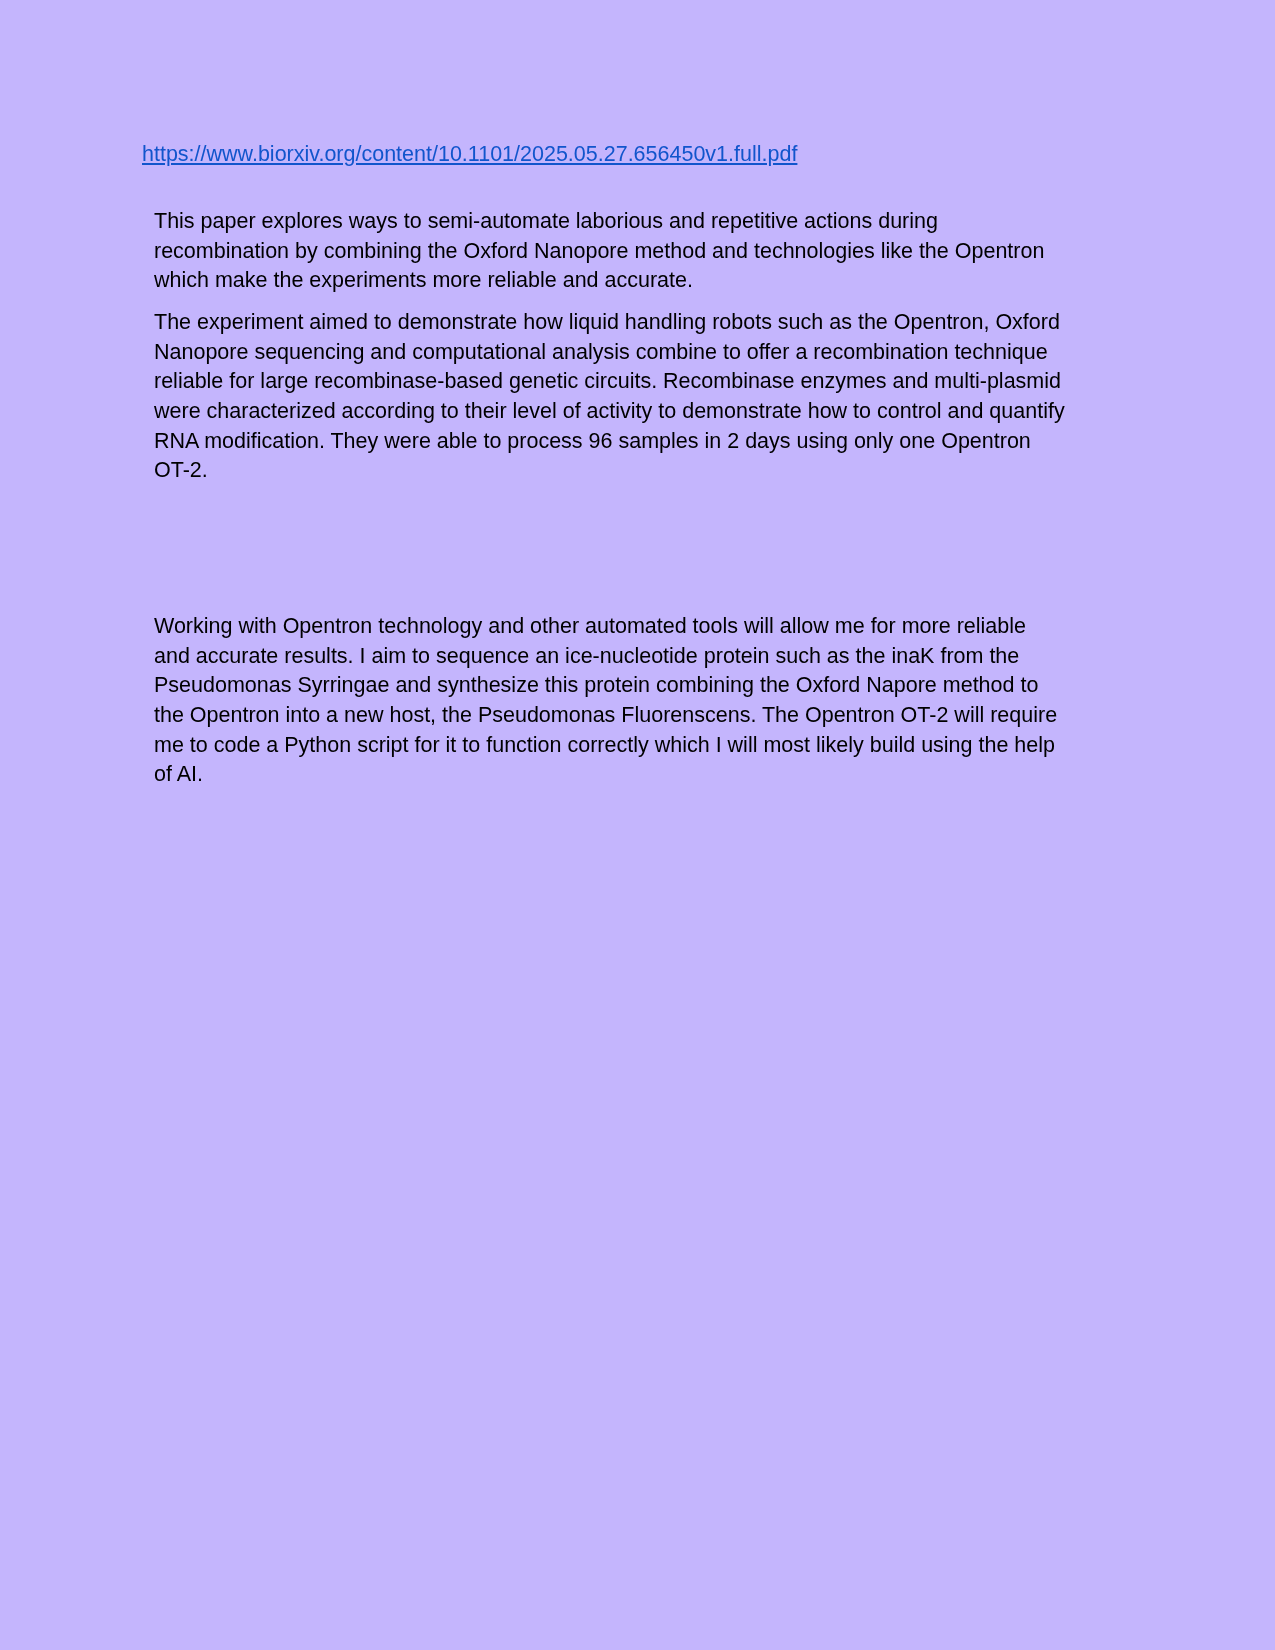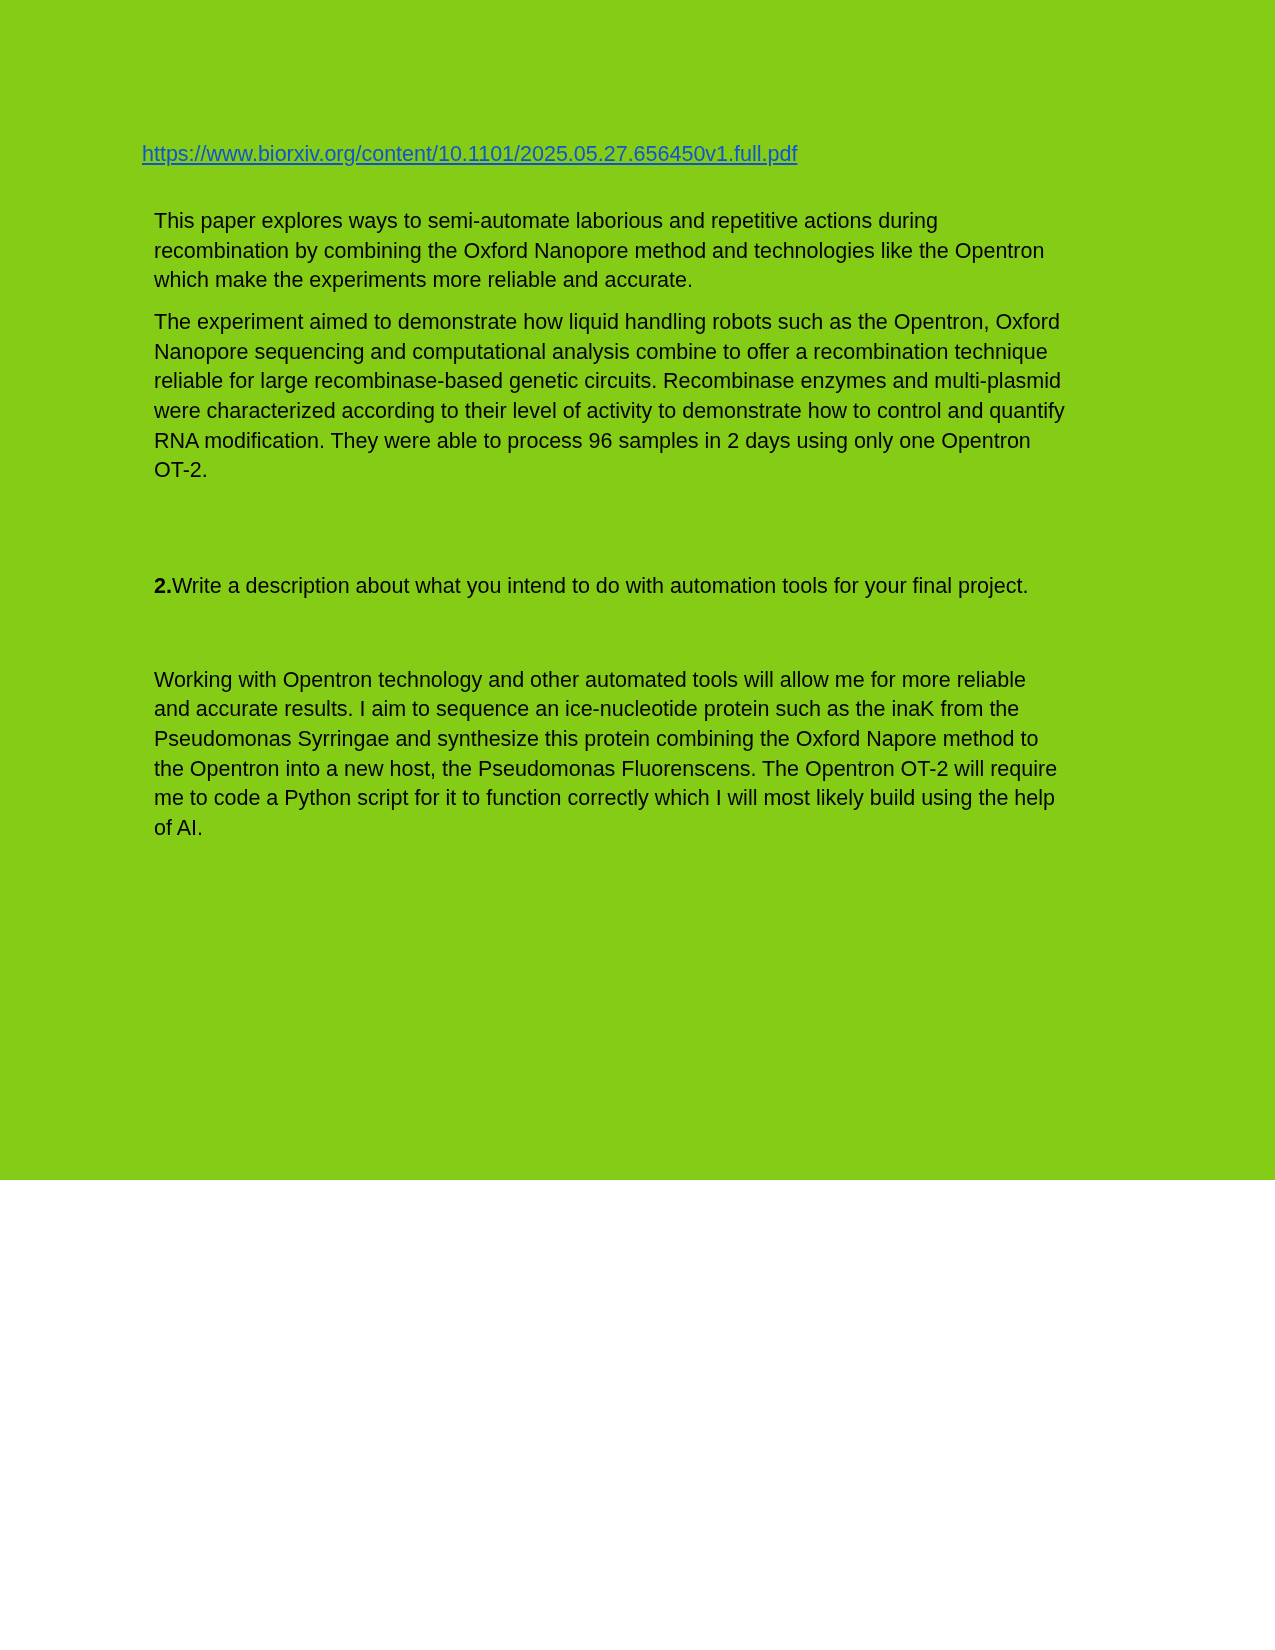--- a/index.html
+++ b/index.html
@@ -7,22 +7,22 @@
     padding: 0;
     background: #ffffff;
   }
   body {
     font-family: "Liberation Sans", sans-serif;
     color: #000000;
   }
   .page {
     position: relative;
     width: 1275px;
-    height: 1180px;
-    background: #84cc16;
+    height: 1650px;
+    background: #c4b5fd;
     box-sizing: border-box;
     padding: 140px 150px 0 142px;
     overflow: hidden;
   }
   .doc-body {
     width: 935px;
   }
   .link-line {
     margin: 0 0 38px 0;
   }
@@ -57,20 +57,19 @@
     <div class="link-line">
       <a class="doc-link" href="#">https://www.biorxiv.org/content/10.1101/2025.05.27.656450v1.full.pdf</a>
     </div>
 
     <p class="para">This paper explores ways to semi-automate laborious and repetitive actions during recombination by combining the Oxford Nanopore method and technologies like the Opentron which make the experiments more reliable and accurate.</p>
 
     <p class="para">The experiment aimed to demonstrate how liquid handling robots such as the Opentron, Oxford Nanopore sequencing and computational analysis combine to offer a recombination technique reliable for large recombinase-based genetic circuits. Recombinase enzymes and multi-plasmid were characterized  according to their level of activity to demonstrate how to control and quantify RNA modification. They were able to process 96 samples in 2 days using only one Opentron OT-2.</p>
 
     <div class="gap-big"></div>
 
-    <p class="para"><span class="q-number">2.</span><span>Write a description about what you intend to do with automation tools for your final project.</span></p>
 
     <div class="gap-mid"></div>
 
     <p class="para">Working with Opentron technology and other automated tools will allow me for more reliable and accurate results. I aim to sequence an ice-nucleotide protein such as the inaK from the Pseudomonas Syrringae and synthesize this protein combining the Oxford Napore method to the Opentron into a new host, the Pseudomonas Fluorenscens. The Opentron OT-2 will require me to code a Python script for it to function correctly which I will most likely build using the help of AI.</p>
 
   </div>
 </div>
 
 </body></html>

